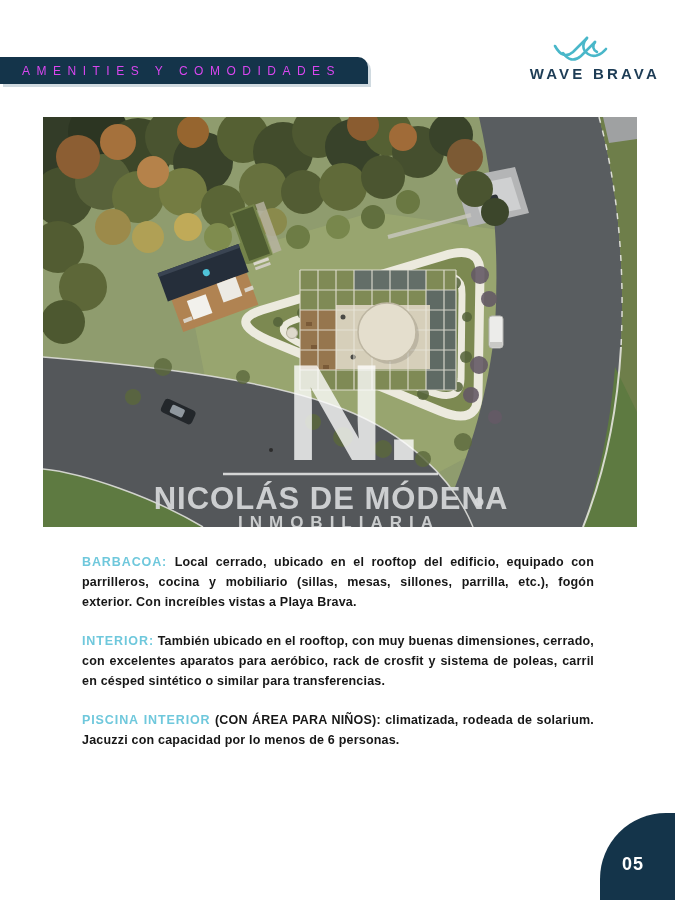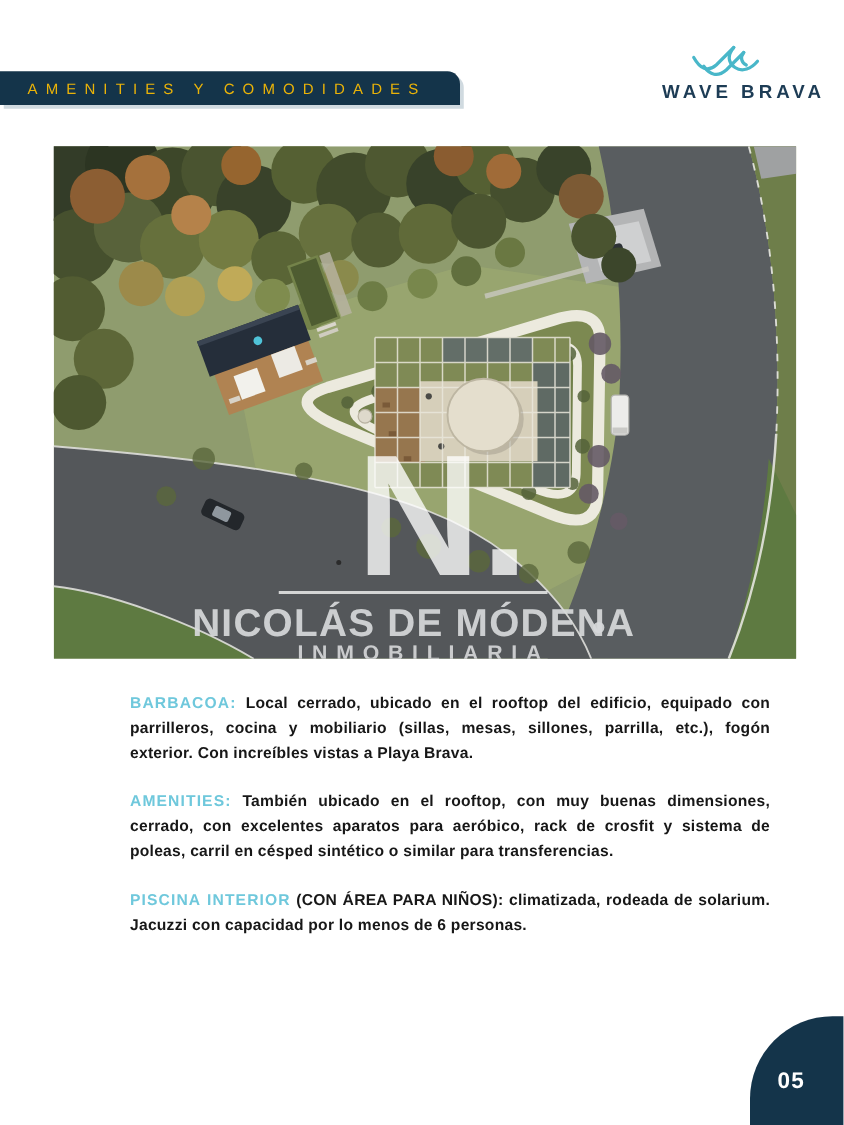--- a/index.html
+++ b/index.html
@@ -3,38 +3,38 @@
 <meta charset="utf-8">
 <style>
   html,body{margin:0;padding:0;background:#ffffff;}
   .page{
     position:relative;width:675px;height:900px;background:#ffffff;overflow:hidden;
     font-family:"Liberation Sans",sans-serif;
   }
   
   .title-bar{
     position:absolute;left:0;top:57px;width:368px;height:27px;box-sizing:border-box;
-    background:#14344a;color:#eab308;border-radius:0 10px 0 0;
+    background:#14344a;color:#d946ef;border-radius:0 10px 0 0;
     font-size:12px;letter-spacing:6.5px;line-height:28px;padding-left:22px;
     box-shadow:3px 3px 0 rgba(170,188,199,.55);
     white-space:nowrap;
   }
   .brand{position:absolute;left:505px;top:30px;width:155px;text-align:right;}
   .brand svg{display:block;margin:0 auto;}
   .brand-name{
     margin-top:1px;font-size:15px;letter-spacing:3.2px;color:#1d3c55;font-weight:bold;
     white-space:nowrap;
   }
   
   .aerial{position:absolute;left:43px;top:117px;width:594px;height:410px;margin:0;}
   .aerial svg{display:block;}
   
   .amenities{
     position:absolute;left:82px;top:552px;width:512px;
-    font-size:12.5px;line-height:20px;color:#171717;font-weight:bold;letter-spacing:.2px;margin-left:22px;
+    font-size:12.5px;line-height:20px;color:#171717;font-weight:bold;letter-spacing:.2px;
   }
   .amenities p{margin:0 0 19px 0;text-align:justify;}
   .amenity-label{color:#6fc8dc;letter-spacing:.9px;}
   
   .page-tab{
     position:absolute;right:0;bottom:0;width:75px;height:87px;background:#14344a;
     border-top-left-radius:66px;box-sizing:border-box;
     display:flex;align-items:center;justify-content:flex-start;
     padding:16px 0 0 22px;
     color:#ffffff;font-size:18px;font-weight:bold;letter-spacing:1px;
@@ -231,21 +231,21 @@
         <line x1="180" y1="357" x2="395" y2="357" stroke="#ffffff" stroke-width="2.5" opacity="0.75"></line>
         <text x="288" y="392" font-size="31" font-weight="bold" fill="#d7d9da" opacity="0.92" text-anchor="middle" letter-spacing="1">NICOLÁS DE MÓDENA</text>
         <circle cx="436" cy="385" r="4.5" fill="#d7d9da" opacity="0.92"></circle>
         <text x="296" y="411" font-size="17" font-weight="bold" fill="#d7d9da" opacity="0.9" text-anchor="middle" letter-spacing="7">INMOBILIARIA</text>
       </g>
     </svg>
   </figure>
 
   <main class="amenities">
     <p><span class="amenity-label">BARBACOA:</span> <span>Local cerrado, ubicado en el rooftop del edificio, equipado con parrilleros, cocina y mobiliario (sillas, mesas, sillones, parrilla, etc.), fogón exterior. Con increíbles vistas a Playa Brava.</span></p>
-    <p><span class="amenity-label">AMENITIES:</span> <span>También ubicado en el rooftop, con muy buenas dimensiones, cerrado, con excelentes aparatos para aeróbico, rack de crosfit y sistema de poleas, carril en césped sintético o similar para transferencias.</span></p>
+    <p><span class="amenity-label">INTERIOR:</span> <span>También ubicado en el rooftop, con muy buenas dimensiones, cerrado, con excelentes aparatos para aeróbico, rack de crosfit y sistema de poleas, carril en césped sintético o similar para transferencias.</span></p>
     <p><span class="amenity-label">PISCINA INTERIOR</span> <span>(CON ÁREA PARA NIÑOS):</span> <span>climatizada, rodeada de solarium. Jacuzzi con capacidad por lo menos de 6 personas.</span></p>
   </main>
 
   <div class="page-tab">
     <span>05</span>
   </div>
 
 </div>
 
 </body></html>

